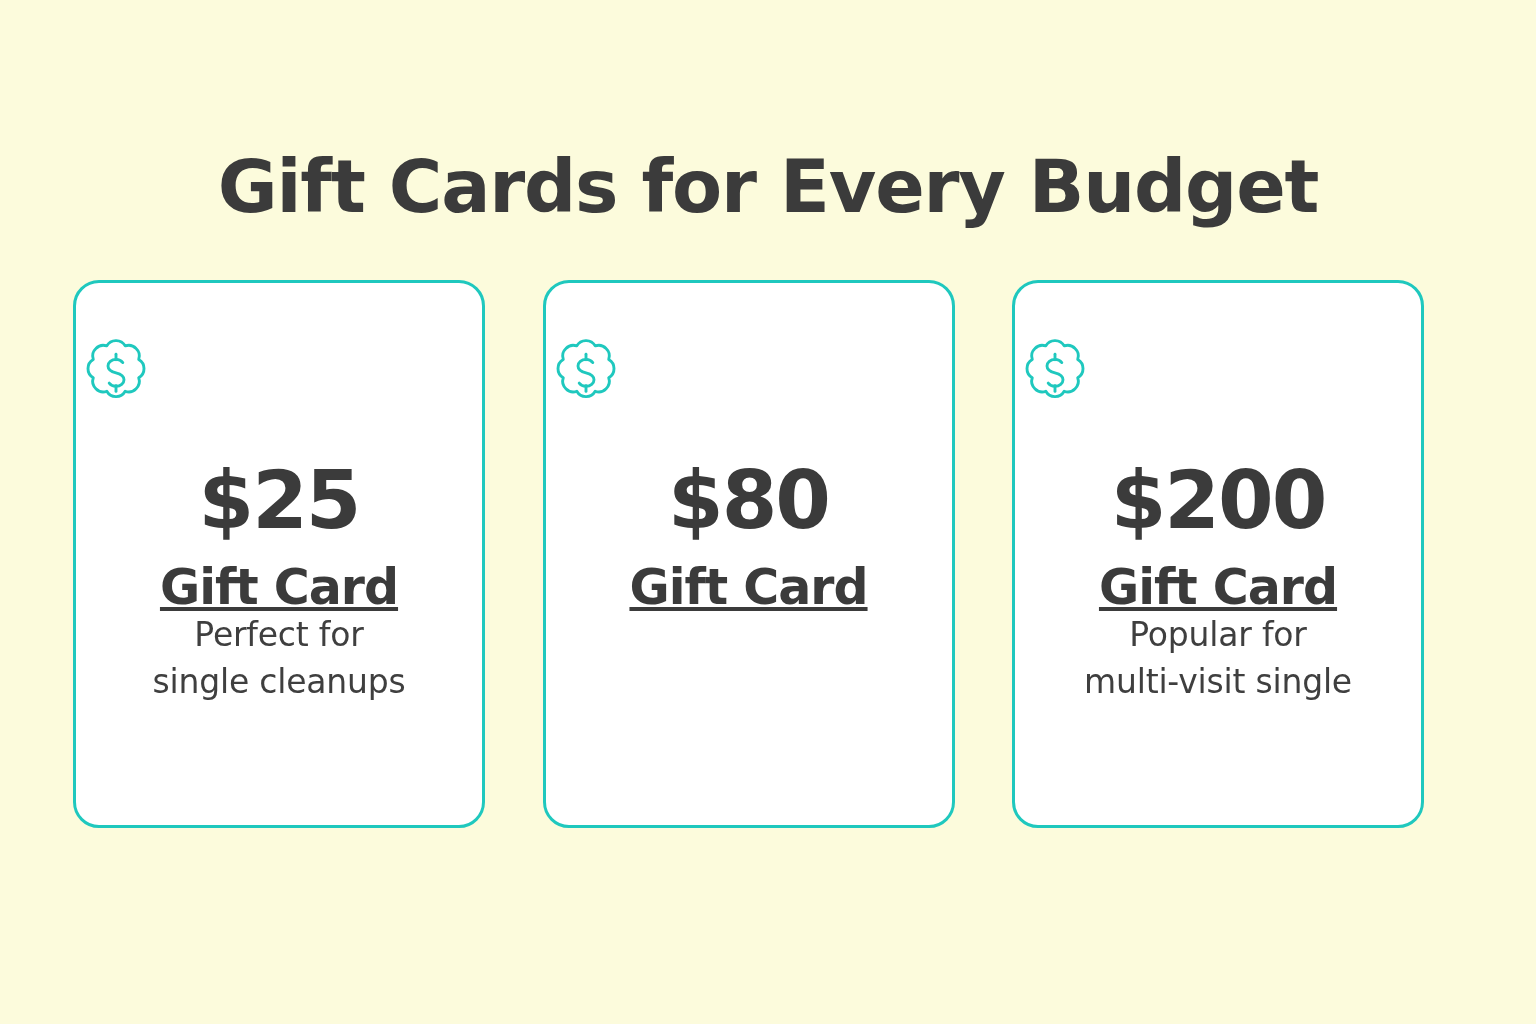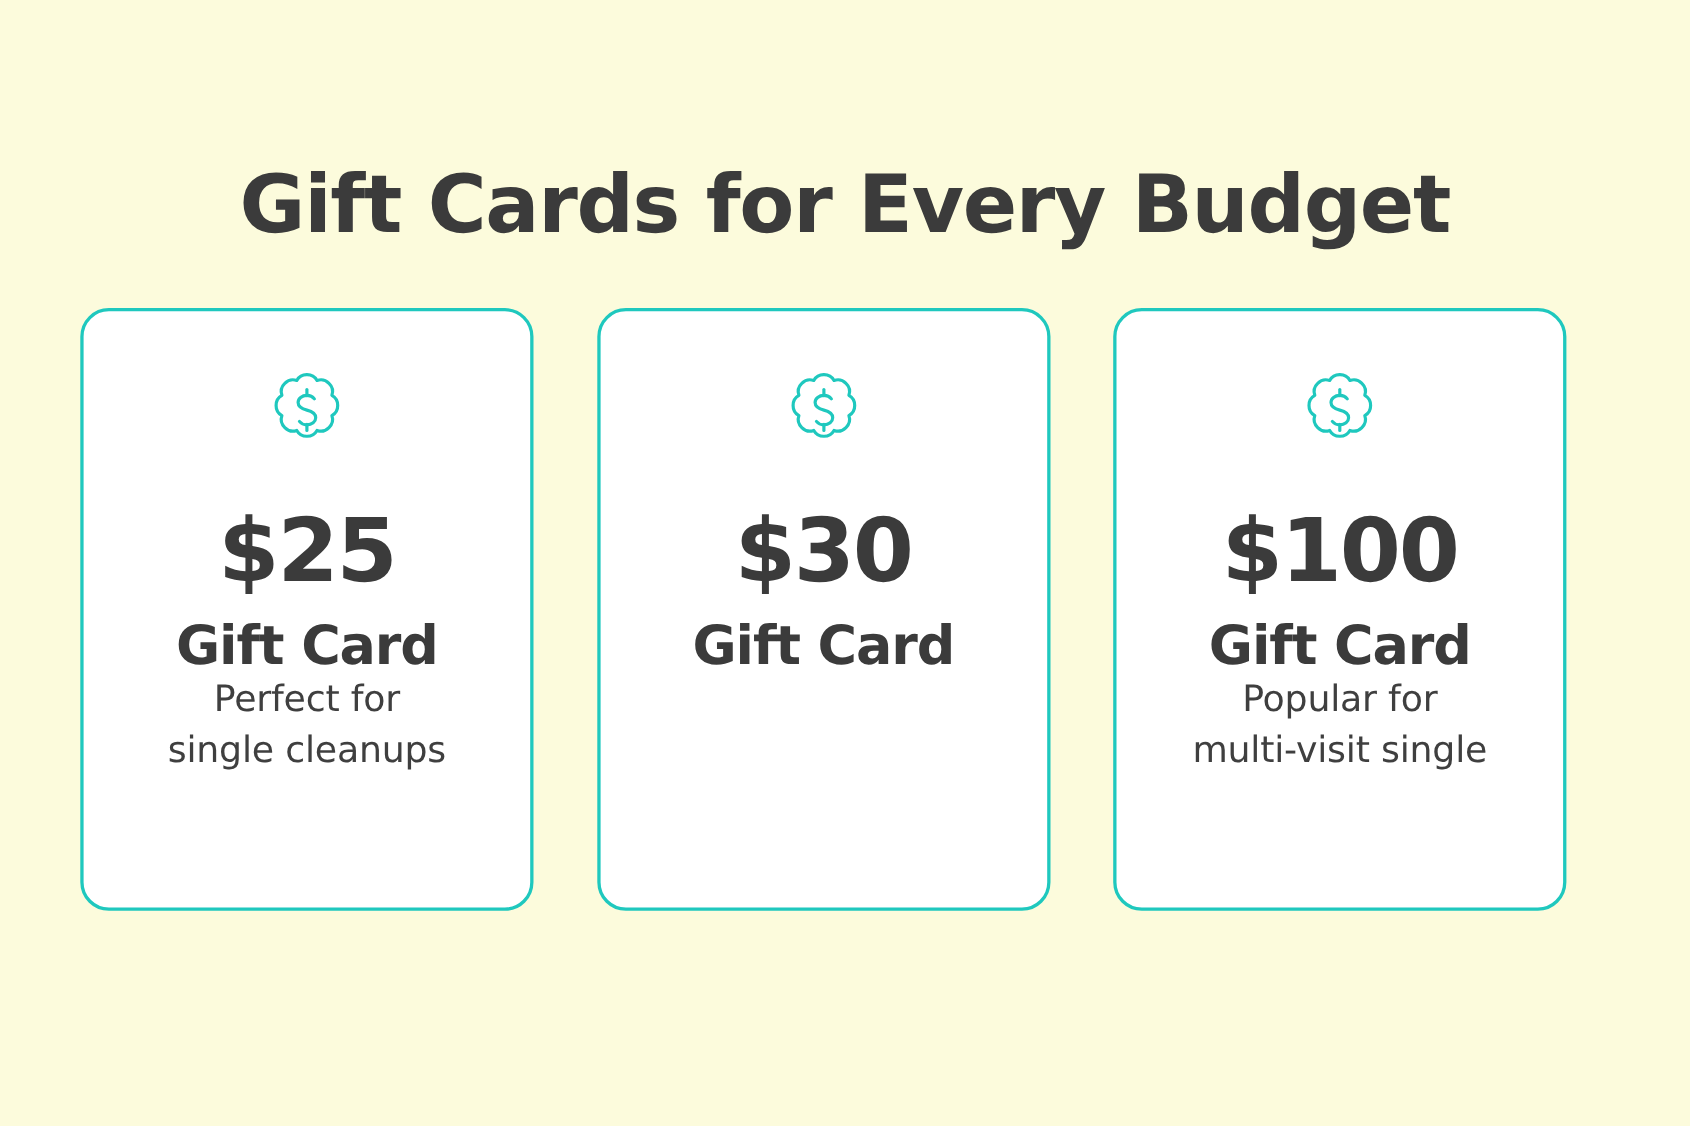--- a/index.html
+++ b/index.html
@@ -50,21 +50,20 @@
 
   .gift-card {
     box-sizing: border-box;
     width: 412px;
     height: 548px;
     background: #FFFFFF;
     border: 3.5px solid #1FC8BE;
     border-radius: 26px;
     display: flex;
     flex-direction: column;
-    align-items: center;
     padding-top: 52px;
     position: relative;
   }
 
   
   .badge-icon {
     width: 80px;
     height: 80px;
     display: block;
     margin-bottom: 46px;
@@ -88,20 +87,21 @@
   }
   .card-subtitle {
     font-family: "DejaVu Sans", sans-serif;
     font-size: 49px;
     font-weight: 700;
     color: #3B3B3B;
     line-height: 1.0;
     letter-spacing: -1px;
     text-align: center;
     margin-top: 22px;
+    text-decoration: underline;
   }
   .card-description {
     font-family: "DejaVu Sans", sans-serif;
     font-size: 33px;
     font-weight: 400;
     color: #3F3F3F;
     line-height: 1.42;
     text-align: center;
     white-space: pre-line;
     letter-spacing: -0.2px;
@@ -165,21 +165,21 @@
                    a13 13 0 0 1 -6.6 -11.5
                    a13 13 0 0 1 6.6 -11.5
                    a13 13 0 0 1 3.3 -13.6
                    a13 13 0 0 1 13.6 -3.3
                    a13 13 0 0 1 11.5 -6.6 z" fill="none" stroke="#1FC8BE" stroke-width="3.6" stroke-linejoin="round"></path>
           <path d="M58.5 34.5 a10.5 10.5 0 0 0 -8.5 -4 c-5.6 0 -10 3.6 -10 8.2 c0 4.6 4 7.1 10 8.6 c6 1.5 10 4 10 8.6 c0 4.6 -4.4 8.2 -10 8.2 a10.5 10.5 0 0 1 -8.5 -4" fill="none" stroke="#1FC8BE" stroke-width="3.6" stroke-linecap="round"></path>
           <line x1="50" y1="24" x2="50" y2="31" stroke="#1FC8BE" stroke-width="3.6" stroke-linecap="round"></line>
           <line x1="50" y1="63.5" x2="50" y2="70.5" stroke="#1FC8BE" stroke-width="3.6" stroke-linecap="round"></line>
         </svg>
       </span>
-      <div class="card-amount">$30</div>
+      <div class="card-amount">$80</div>
       <div class="card-subtitle">Gift Card</div>
     </div>
 
     <div class="gift-card">
       <span class="badge-icon">
         <svg viewBox="0 0 100 100" xmlns="http://www.w3.org/2000/svg">
           <path d="M50 7
                    a13 13 0 0 1 11.5 6.6
                    a13 13 0 0 1 13.6 3.3
                    a13 13 0 0 1 3.3 13.6
@@ -194,20 +194,20 @@
                    a13 13 0 0 1 -6.6 -11.5
                    a13 13 0 0 1 6.6 -11.5
                    a13 13 0 0 1 3.3 -13.6
                    a13 13 0 0 1 13.6 -3.3
                    a13 13 0 0 1 11.5 -6.6 z" fill="none" stroke="#1FC8BE" stroke-width="3.6" stroke-linejoin="round"></path>
           <path d="M58.5 34.5 a10.5 10.5 0 0 0 -8.5 -4 c-5.6 0 -10 3.6 -10 8.2 c0 4.6 4 7.1 10 8.6 c6 1.5 10 4 10 8.6 c0 4.6 -4.4 8.2 -10 8.2 a10.5 10.5 0 0 1 -8.5 -4" fill="none" stroke="#1FC8BE" stroke-width="3.6" stroke-linecap="round"></path>
           <line x1="50" y1="24" x2="50" y2="31" stroke="#1FC8BE" stroke-width="3.6" stroke-linecap="round"></line>
           <line x1="50" y1="63.5" x2="50" y2="70.5" stroke="#1FC8BE" stroke-width="3.6" stroke-linecap="round"></line>
         </svg>
       </span>
-      <div class="card-amount">$100</div>
+      <div class="card-amount">$200</div>
       <div class="card-subtitle">Gift Card</div>
       <div class="card-description">Popular for
 multi-visit single</div>
     </div>
 
   </div>
 </div>
 
 </body></html>

